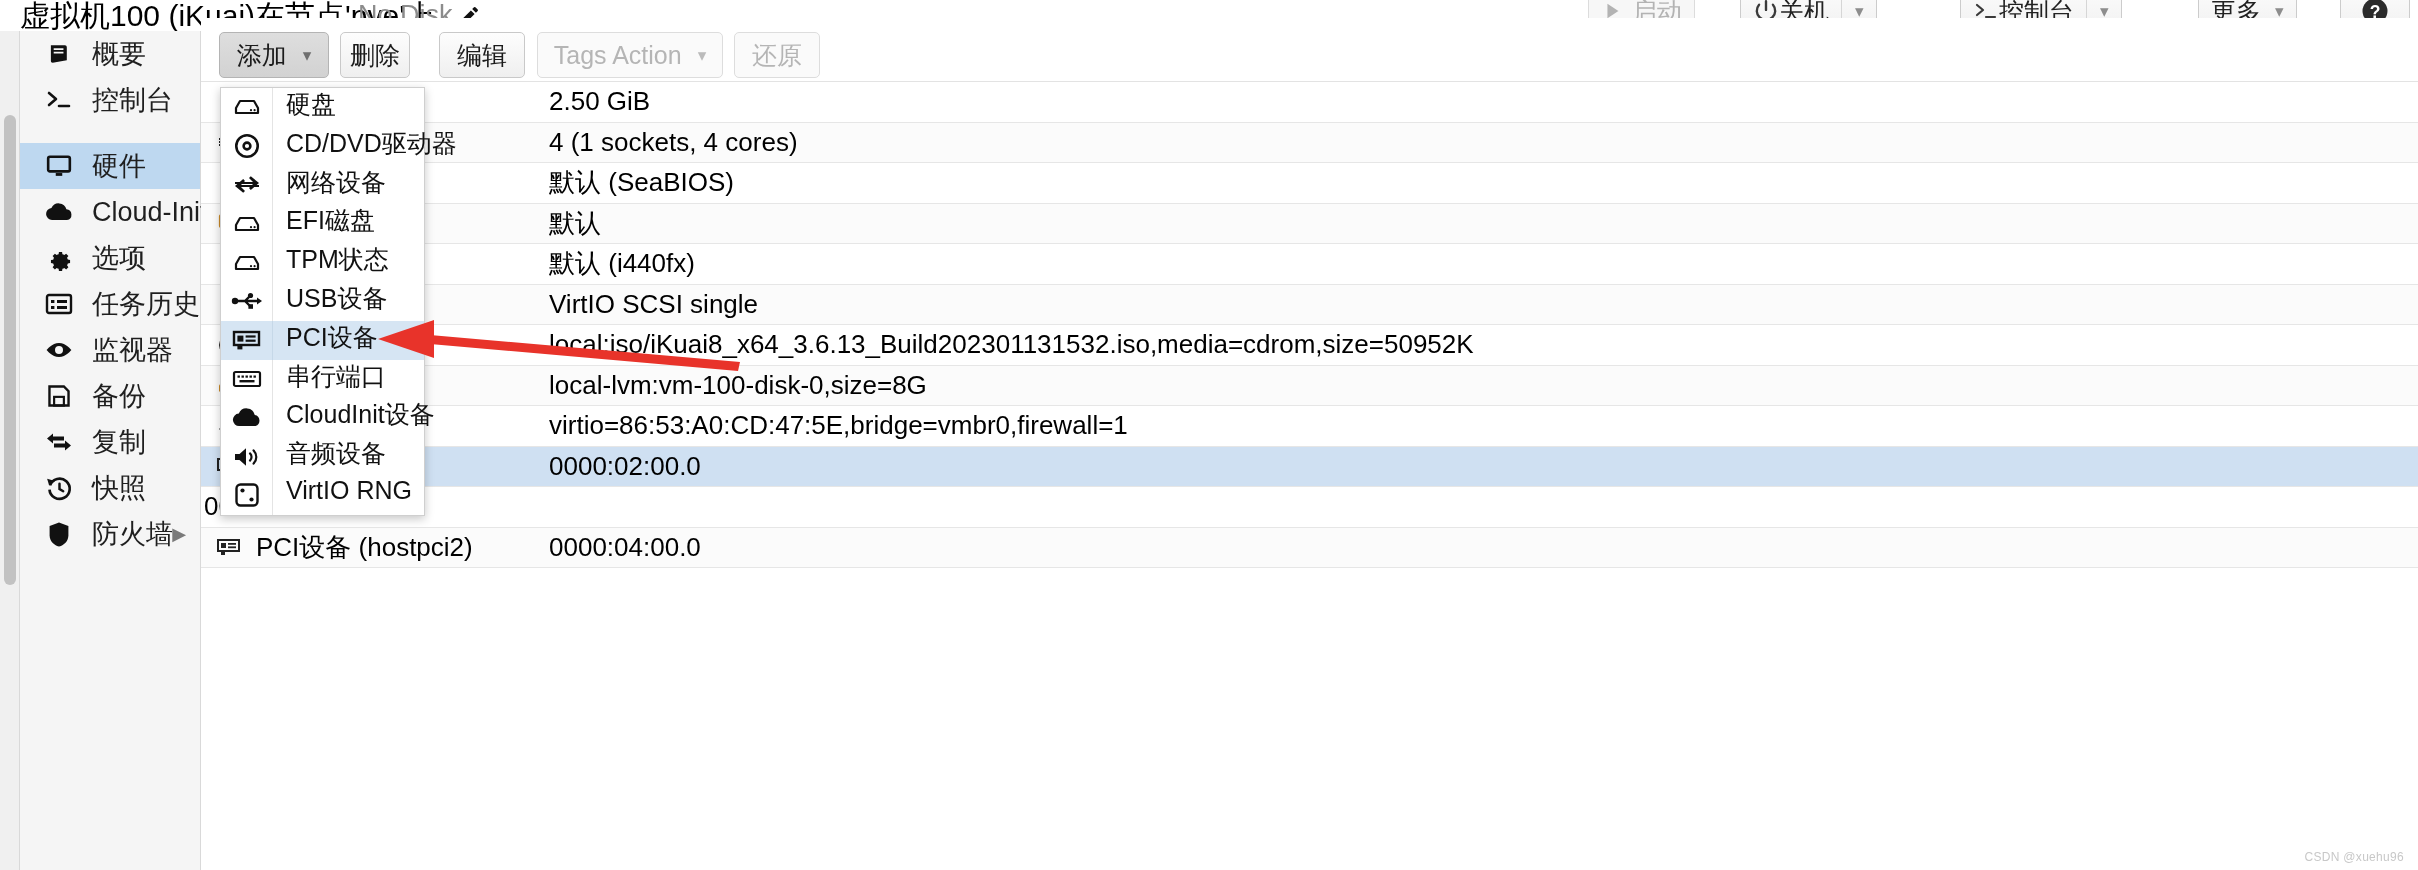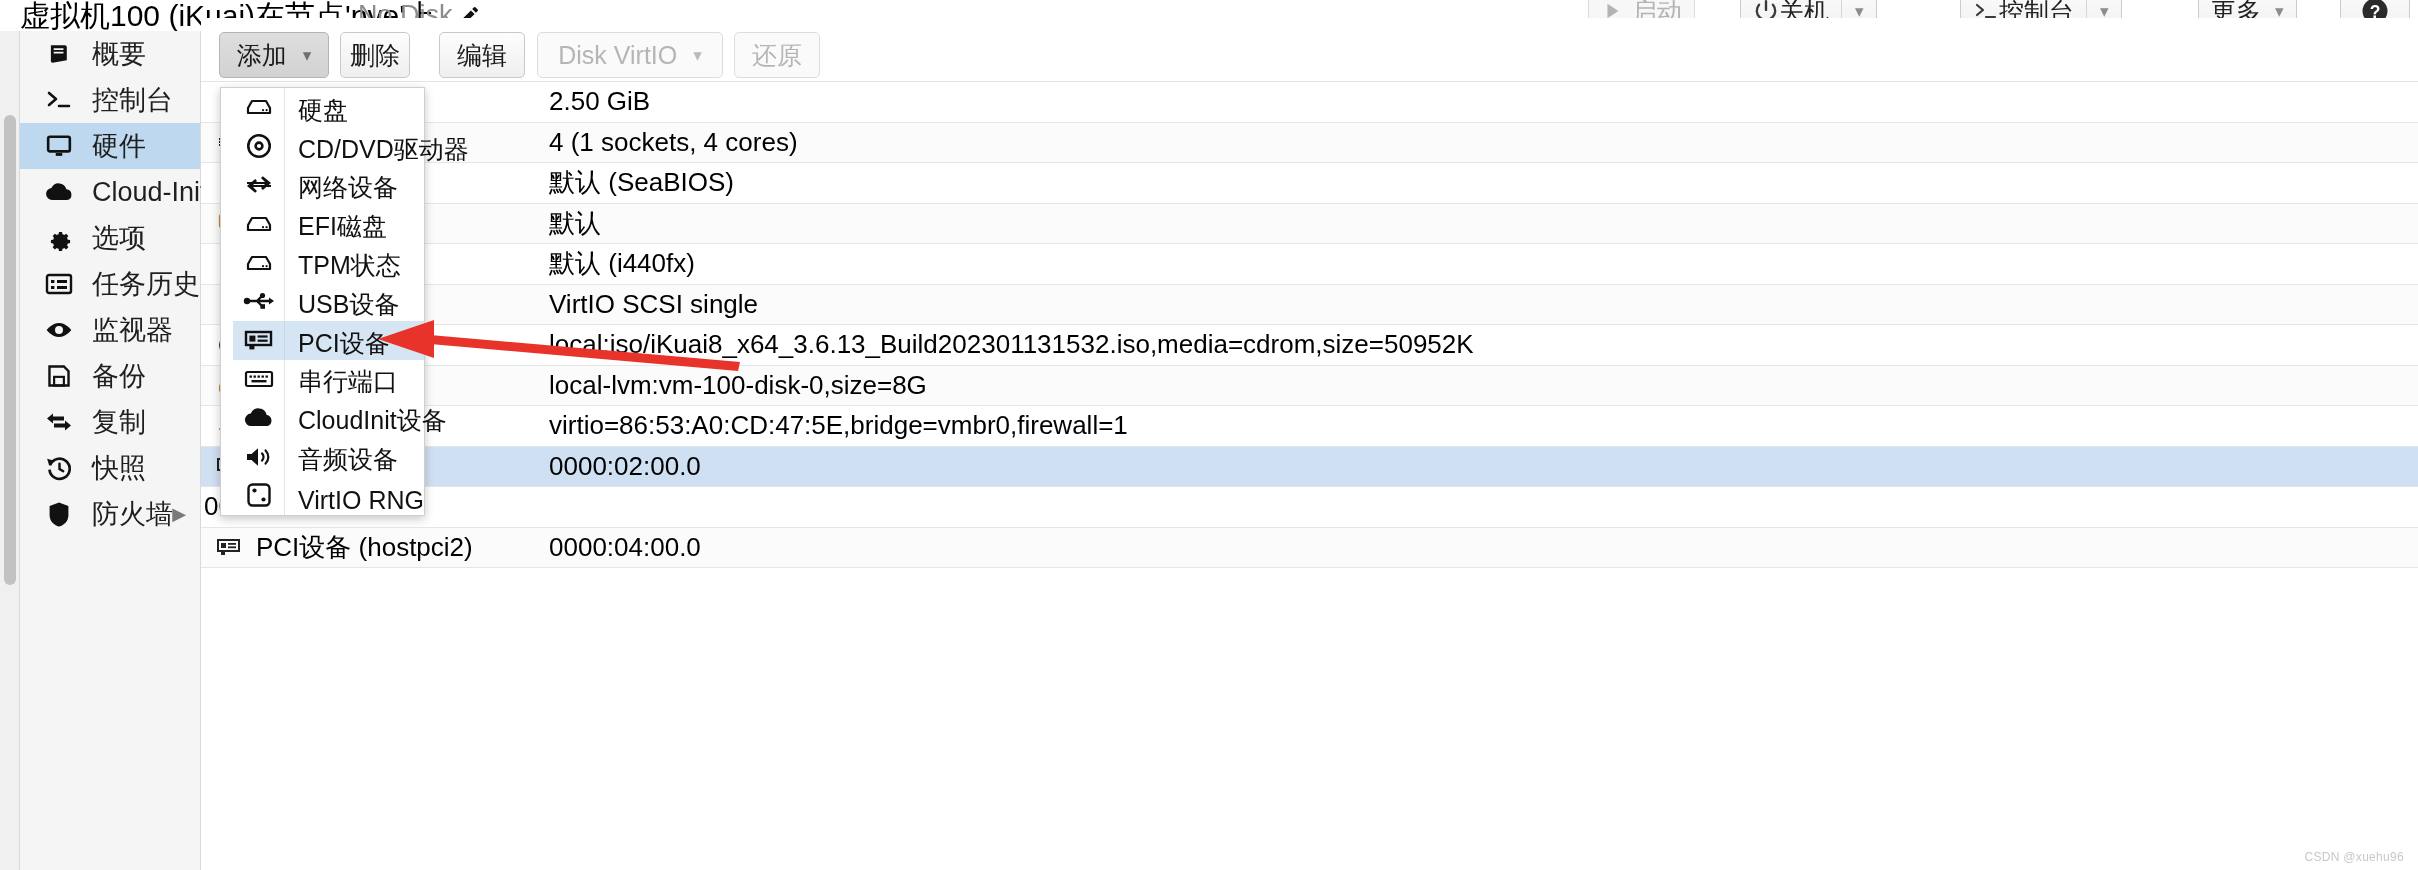--- a/index.html
+++ b/index.html
@@ -55,21 +55,21 @@
   }
   #sidebar {
     position: absolute; left: 20px; top: 31px; width: 181px; height: 839px;
     background: #f5f5f5; border-right: 1px solid #d9d9d9;
   }
   .side-item {
     position: relative; height: 46px; display: flex; align-items: center;
     padding-left: 24px; gap: 18px; font-size: 27px; color: #1f1f1f;
     white-space: nowrap;
   }
-  .side-item.selected { background: #bed8f0; }
+  .side-item.selected { background: #bed8f0; margin-top: 20px; }
   .side-item .side-ico { width: 30px; display: flex; justify-content: center; color: #000; }
   .side-chevron { position: absolute; right: 14px; color: #7a7a7a; font-size: 18px; }
 
   
   #main { position: absolute; left: 201px; top: 18px; width: 2217px; height: 839px; background: #fff; }
 
   #toolbar {
     position: absolute; left: 0; top: 0; width: 2217px; height: 64px;
     background: #ffffff; border-bottom: 1px solid #e3e3e3;
   }
@@ -104,22 +104,22 @@
   .cell-val { padding-left: 3px; white-space: nowrap; }
 
   
   #add-menu {
     position: absolute; left: 220px; top: 87px; width: 205px;
     background: #ffffff; border: 1px solid #cfcfcf;
     box-shadow: 0 3px 9px rgba(0,0,0,.22);
     z-index: 50;
   }
   .menu-item {
-    position: relative; height: 38.8px; display: flex; align-items: flex-end;
-    font-size: 25px; color: #111; white-space: nowrap; margin-left: 12px;
+    position: relative; height: 38.8px; display: flex; align-items: flex-start;
+    font-size: 25px; color: #111; white-space: nowrap;
   }
   .menu-item.active { background: #d6e5f3; }
   .menu-item .m-ico {
     width: 52px; min-width: 52px; height: 100%;
     display: flex; align-items: center; justify-content: center;
     border-right: 1px solid #e4e4e4;
   }
   .menu-item.active .m-ico { border-right-color: #c6d8e8; }
   .menu-item .m-lbl { padding-left: 13px; }
 
@@ -316,21 +316,21 @@
         <span>添加</span>
         <span class="tb-caret">▾</span>
       </div>
       <div class="tb-btn" style="left:139px;width:70px;">
         <span>删除</span>
       </div>
       <div class="tb-btn" style="left:238px;width:86px;">
         <span>编辑</span>
       </div>
       <div class="tb-btn disabled" style="left:336px;width:186px;">
-        <span>Disk VirtIO</span>
+        <span>Tags Action</span>
         <span class="tb-caret">▾</span>
       </div>
       <div class="tb-btn disabled" style="left:533px;width:86px;">
         <span>还原</span>
       </div>
     </div>
 
     <div id="table">
 
       <div class="row">

